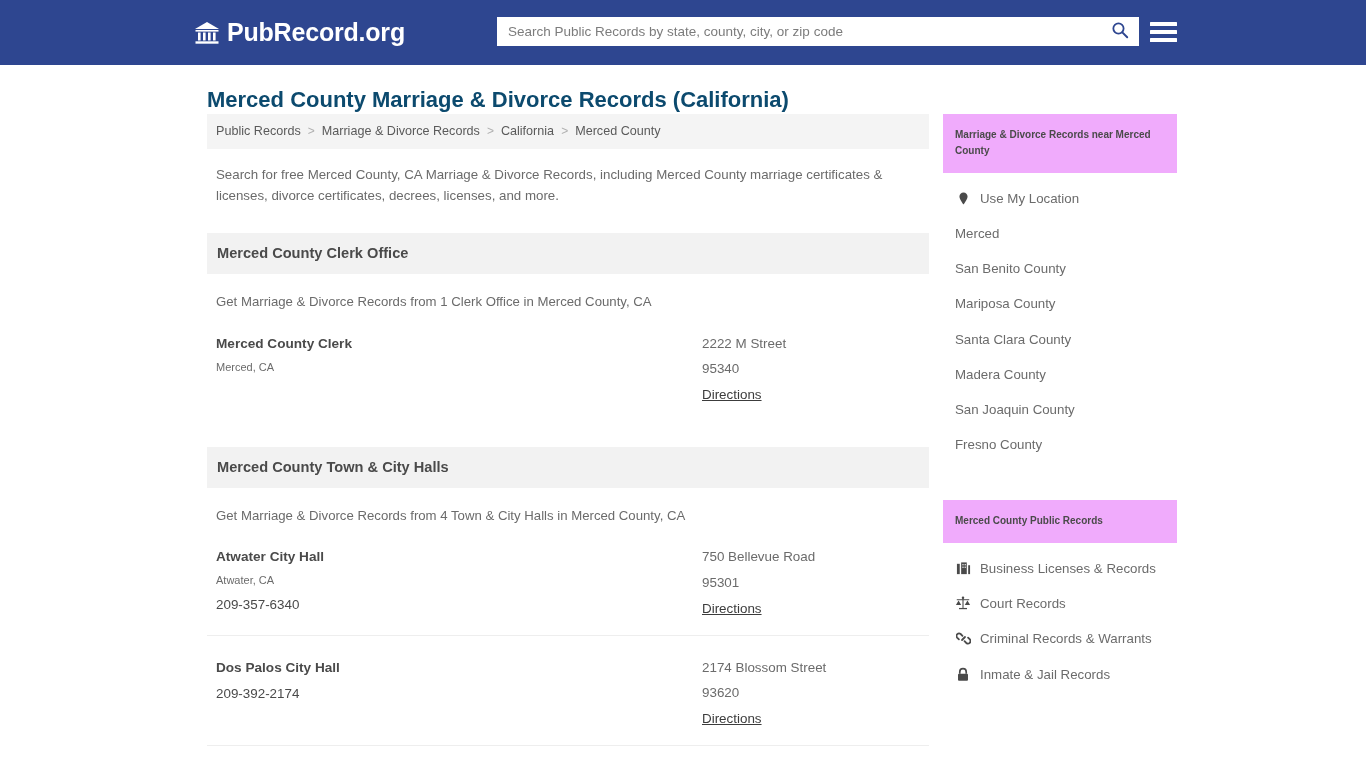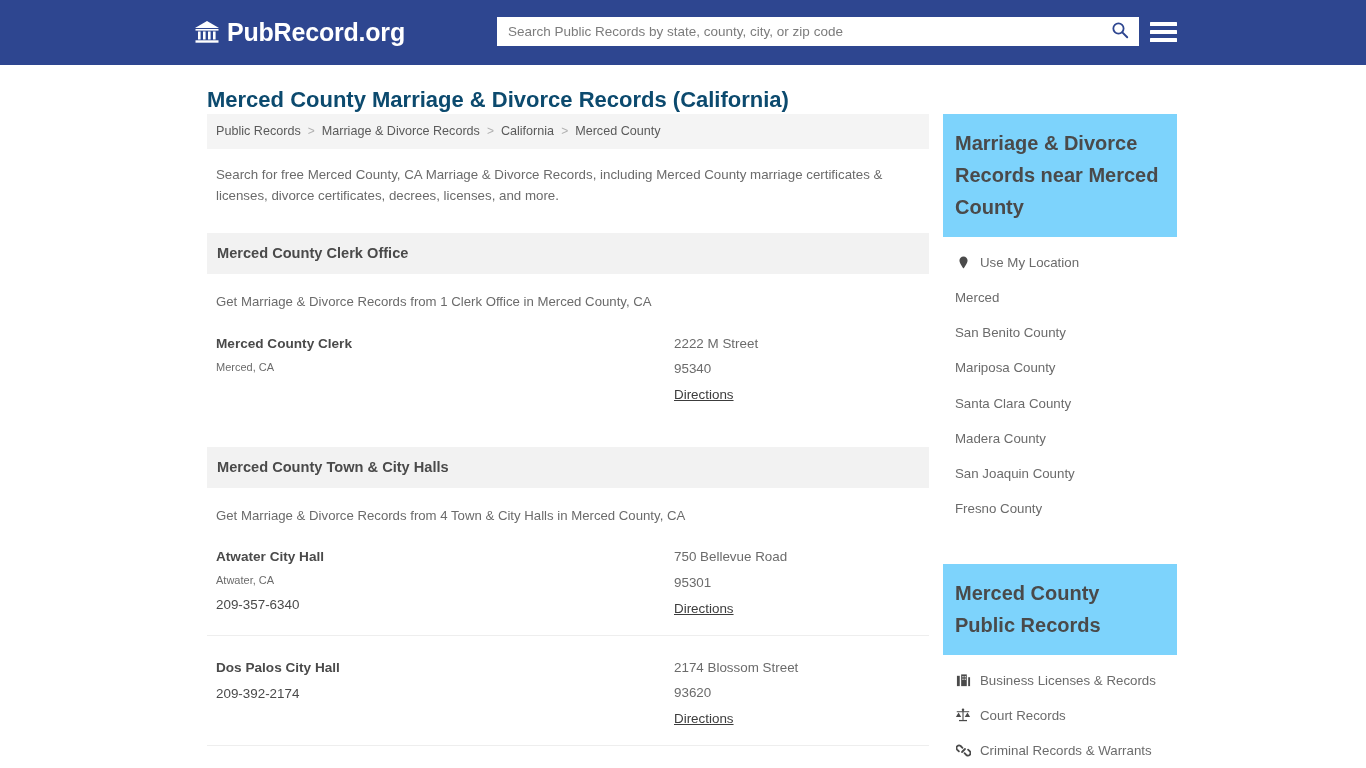--- a/index.html
+++ b/index.html
@@ -15,21 +15,21 @@
   
   .site-header {
     height: 65px;
     background: #2e4690;
     display: flex;
     align-items: center;
     position: relative;
   }
   .logo {
     display: flex;
-    align-items: flex-start;
+    align-items: flex-end;
     gap: 7px;
     margin-left: 194px;
     text-decoration: none;
     cursor: pointer;
   }
   .logo-icon { width: 26px; height: 24px; display: block; flex: 0 0 auto; }
   .logo-text {
     color: #ffffff;
     font-size: 25px;
     font-weight: bold;
@@ -143,21 +143,21 @@
     line-height: 1.45;
   }
 
   .entry {
     display: flex;
     padding: 19px 0 13px 0;
     border-bottom: 1px solid #eeeeee;
   }
   .entry:last-child { border-bottom: 0; }
   .entry-left { width: 467px; flex: 0 0 467px; padding-left: 9px; }
-  .entry-right { flex: 1 1 auto; }
+  .entry-right { flex: 1 1 auto; margin-left: 28px; }
   .entry-name {
     font-size: 13.6px;
     font-weight: bold;
     color: #4a4a4a;
     line-height: 1.92;
   }
   .entry-line {
     font-size: 11px;
     color: #6b6b6b;
     line-height: 1.92;
@@ -177,23 +177,23 @@
     color: #3c3c3c;
     text-decoration: underline;
     line-height: 1.92;
     display: inline-block;
     cursor: pointer;
   }
 
   
   .side-box { margin-bottom: 4px; }
   .side-head {
-    background: #7dd3fc;
+    background: #f0abfc;
     padding: 13px 12px 14px 12px;
-    font-size: 20px;
+    font-size: 10px;
     font-weight: bold;
     color: #4a4a4a;
     line-height: 1.6;
   }
   .side-list { padding: 8px 0 10px 0; }
   .side-item {
     display: flex;
     align-items: center;
     gap: 9px;
     padding: 9px 12px 9px 12px;

